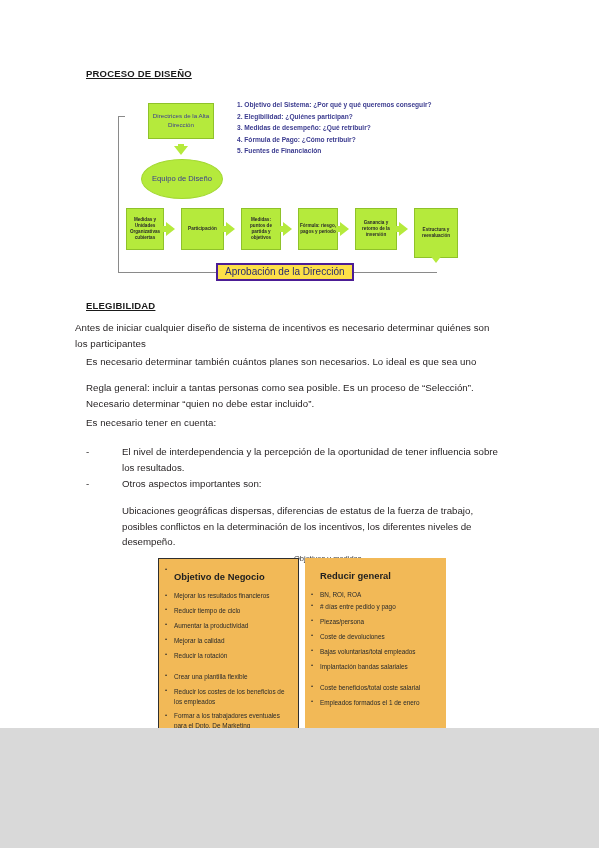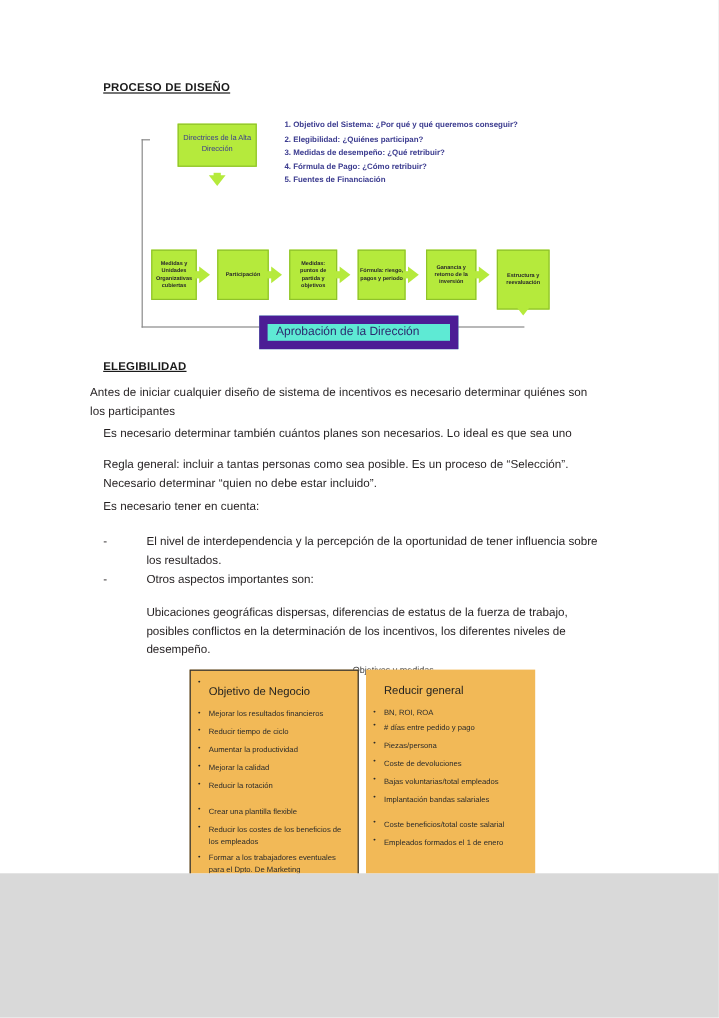--- a/index.html
+++ b/index.html
@@ -135,25 +135,25 @@
     content: "";
     position: absolute;
     left: -3px;
     top: -11px;
     width: 6px;
     height: 5px;
     background: #b5ea3c;
   }
   .approval {
     position: absolute;
-    background: #5eead4;
-    border: 7px solid #4c1d95;
+    background: #fde047;
+    border: 2px solid #4c1d95;
     font-size: 10px;
     color: #2b2b6e;
-    padding: 1px 25px 2px 7px;
+    padding: 1px 7px 2px 7px;
     white-space: nowrap;
     z-index: 3;
   }
   .loopline {
     position: absolute;
     background: #8a8a8a;
   }
 
   
   .table-caption {
@@ -163,21 +163,21 @@
     white-space: nowrap;
   }
   .tcol {
     position: absolute;
     background: #f2b957;
     box-sizing: border-box;
   }
   .tcol.left  { border: 1px solid #2f2f2f; }
   .tcol .hdr {
     font-size: 9.4px;
-    font-weight: normal;
+    font-weight: bold;
     color: #1f1f1f;
     line-height: 12px;
     text-align: center;
   }
   .tcol ul {
     margin: 0;
     padding: 0;
     list-style: none;
   }
   .tcol li {
@@ -231,20 +231,23 @@
       <div>2. Elegibilidad: ¿Quiénes participan?</div>
       <div>3. Medidas de desempeño: ¿Qué retribuir?</div>
       <div>4. Fórmula de Pago: ¿Cómo retribuir?</div>
       <div>5. Fuentes de Financiación</div>
     </div>
 
     <div class="gbox top" style="left:36px; top:7px; width:66px; height:36px;">Directrices de la Alta Dirección</div>
 
     <div class="arrow-d" style="left:62px; top:50px;"></div>
 
+    <div class="oval" style="left:29px; top:63px; width:80px; height:38px;">
+      <span>Equipo de Diseño</span>
+    </div>
 
     <div class="gbox" style="left:14px; top:112px; width:38px; height:42px;">Medidas y Unidades Organizativas cubiertas</div>
     <div class="arrow-r" style="left:54px; top:126px;"></div>
 
     <div class="gbox" style="left:69px; top:112px; width:43px; height:42px;">Participación</div>
     <div class="arrow-r" style="left:114px; top:126px;"></div>
 
     <div class="gbox" style="left:129px; top:112px; width:40px; height:42px;">Medidas: puntos de partida y objetivos</div>
     <div class="arrow-r" style="left:171px; top:126px;"></div>
 

